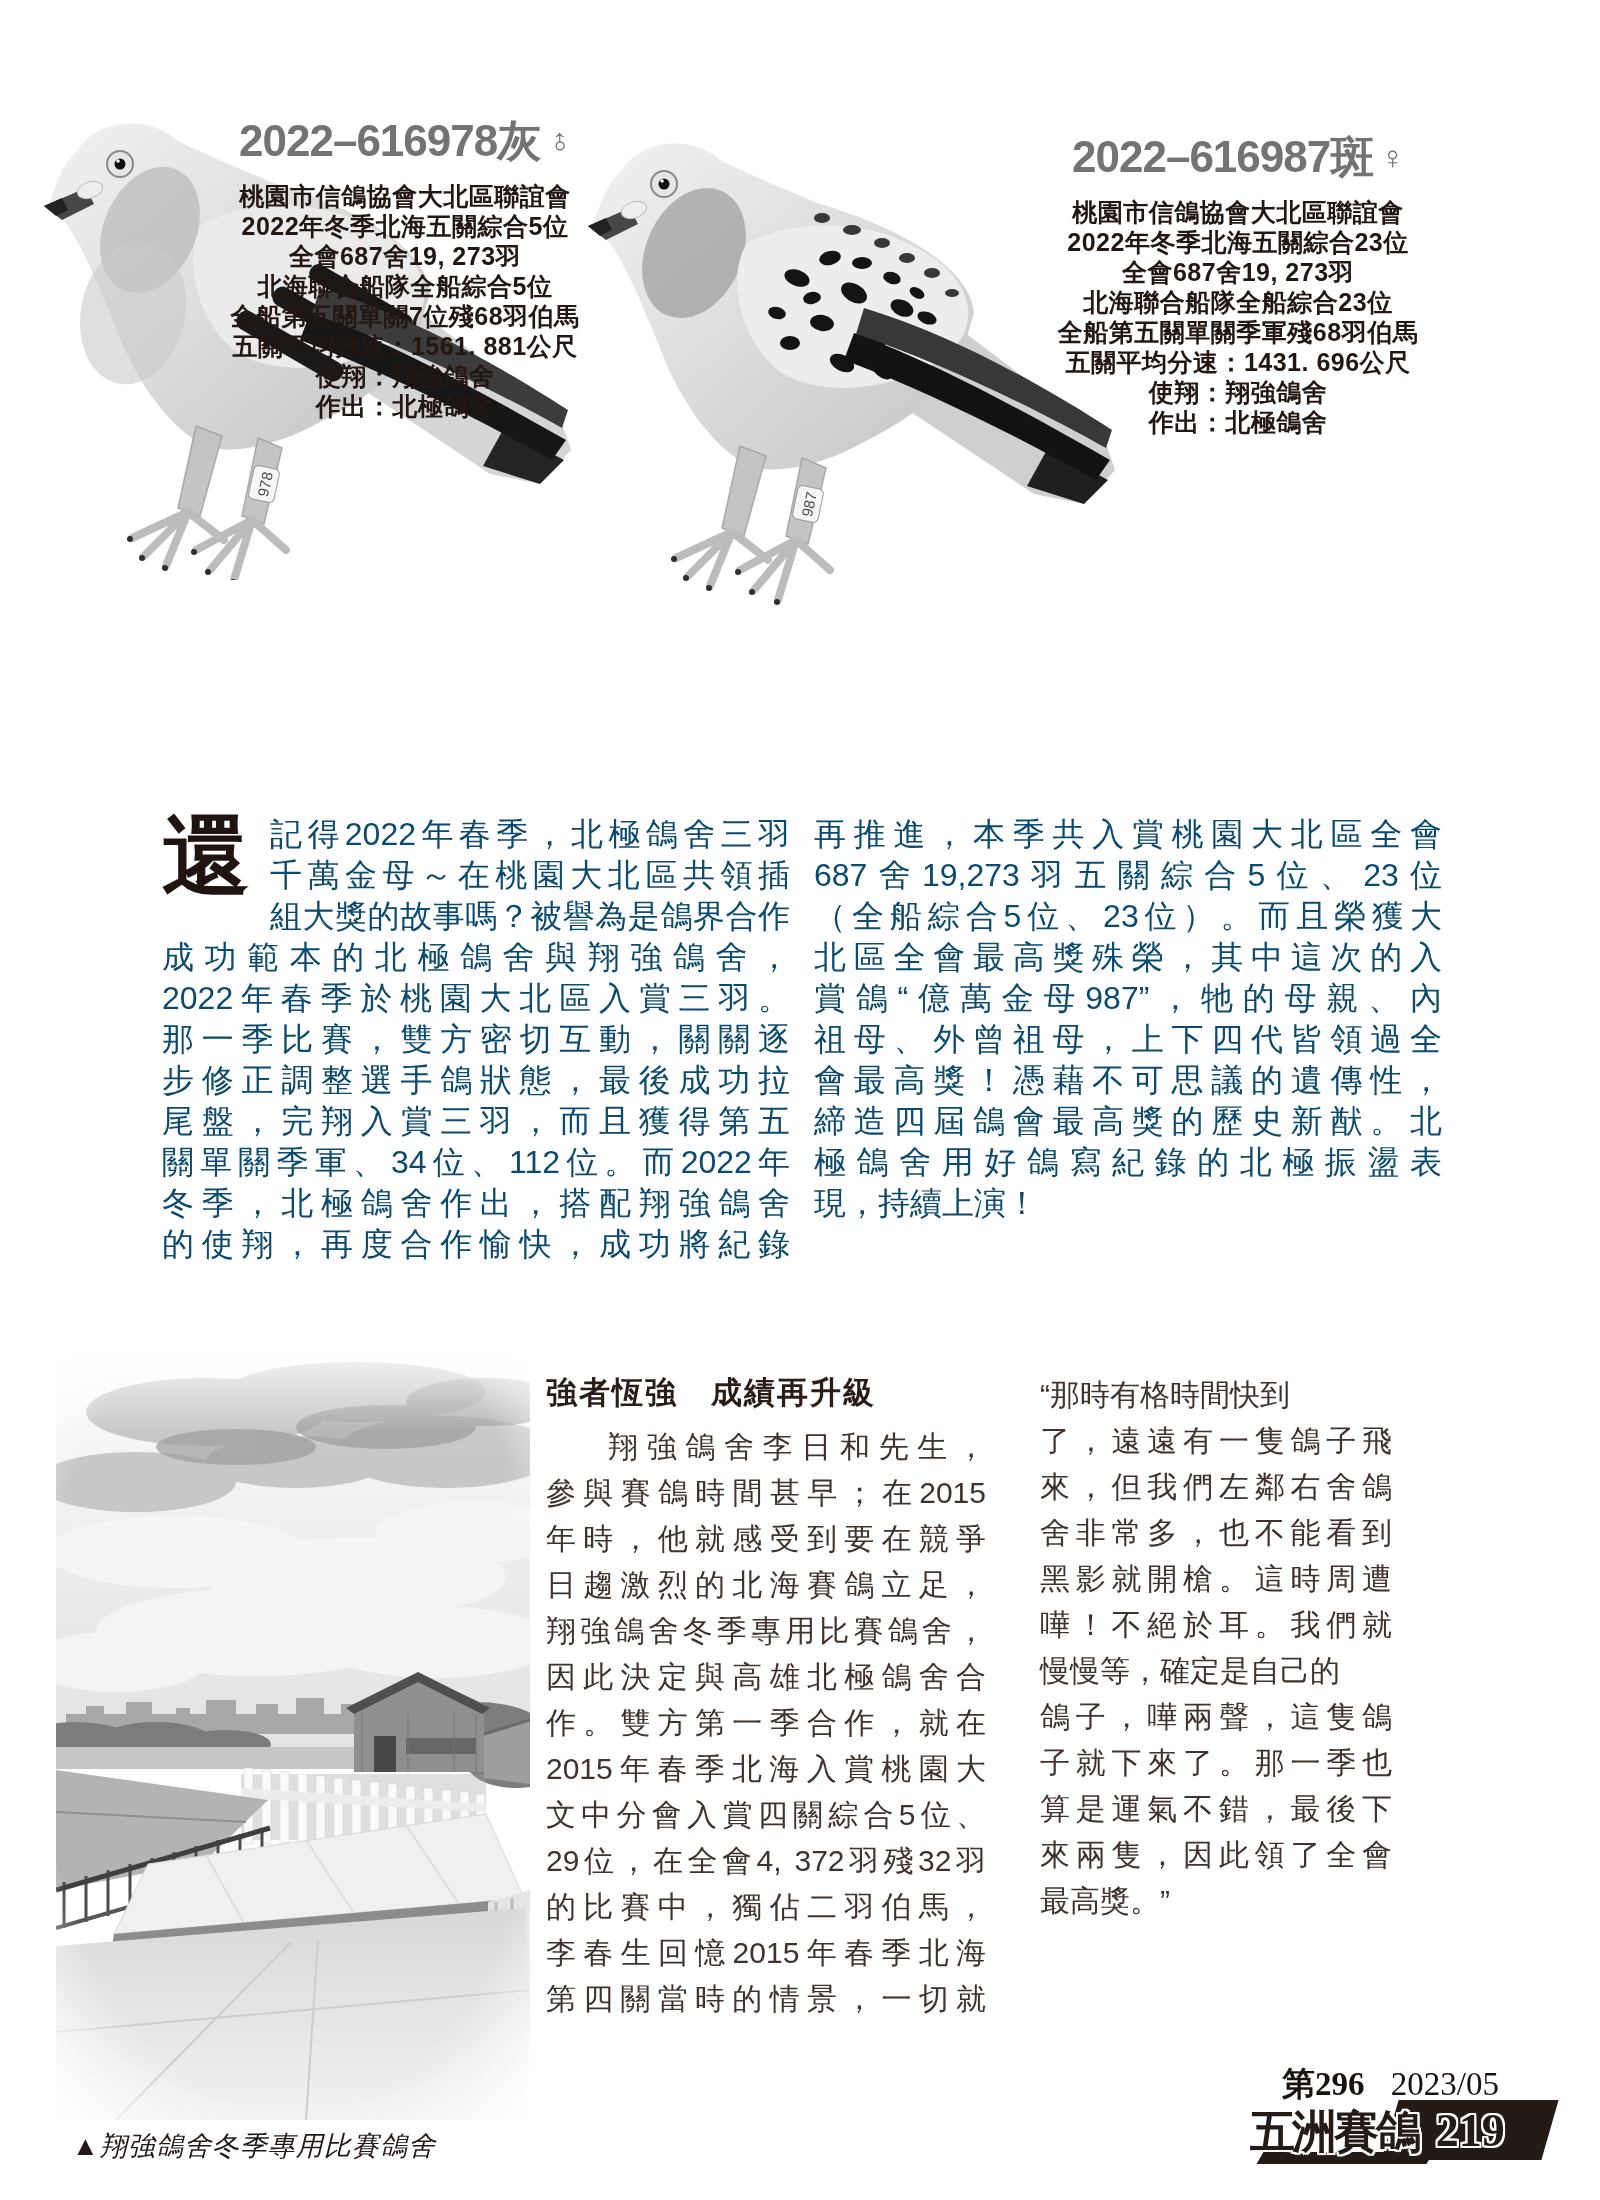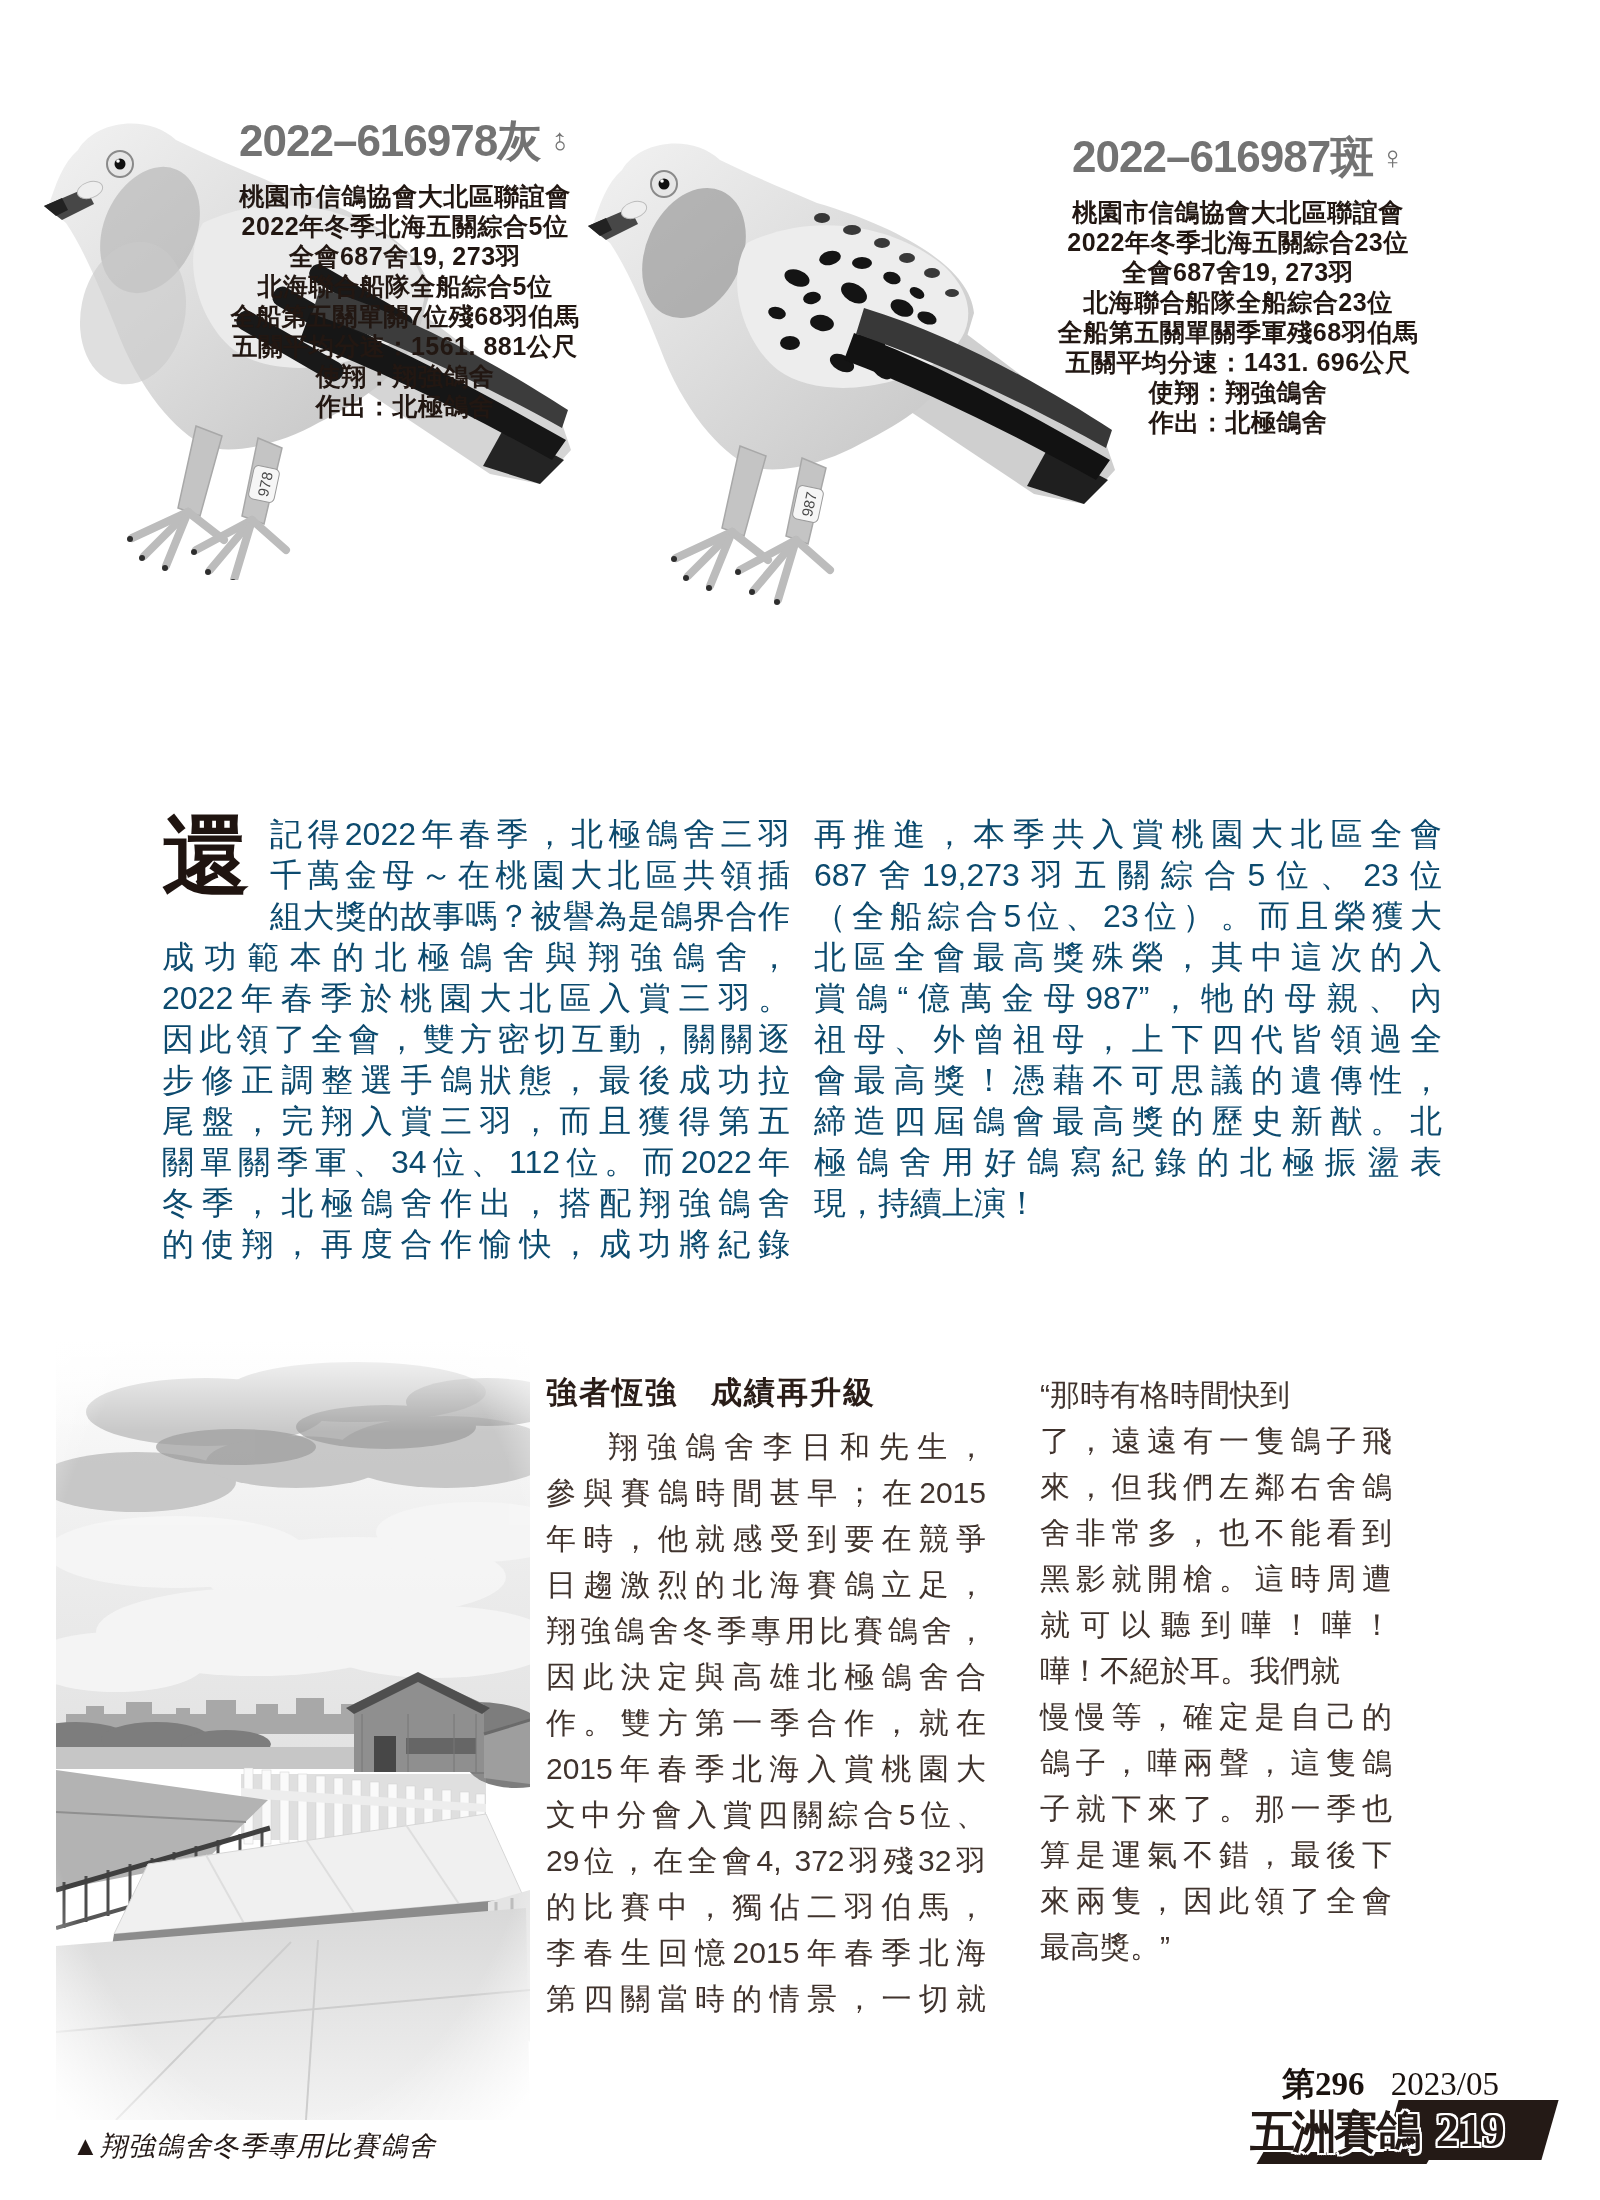--- a/index.html
+++ b/index.html
@@ -288,21 +288,21 @@
       </div>
   </div>
 
   <div class="art-col" id="art1">
     <div class="dropcap">還</div>
   <div class="line">記得2022年春季，北極鴿舍三羽</div>
       <div class="line">千萬金母～在桃園大北區共領插</div>
       <div class="line">組大獎的故事嗎？被譽為是鴿界合作</div>
       <div class="line">成功範本的北極鴿舍與翔強鴿舍，</div>
       <div class="line">2022年春季於桃園大北區入賞三羽。</div>
-      <div class="line">因此領了全會，雙方密切互動，關關逐</div>
+      <div class="line">那一季比賽，雙方密切互動，關關逐</div>
       <div class="line">步修正調整選手鴿狀態，最後成功拉</div>
       <div class="line">尾盤，完翔入賞三羽，而且獲得第五</div>
       <div class="line">關單關季軍、34位、112位。而2022年</div>
       <div class="line">冬季，北極鴿舍作出，搭配翔強鴿舍</div>
       <div class="line">的使翔，再度合作愉快，成功將紀錄</div>
     </div>
   <div class="art-col" id="art2">
       <div class="line">再推進，本季共入賞桃園大北區全會</div>
       <div class="line">687舍19,273羽五關綜合5位、23位</div>
       <div class="line">（全船綜合5位、23位）。而且榮獲大</div>
@@ -470,21 +470,20 @@
       <div class="line">的比賽中，獨佔二羽伯馬，</div>
       <div class="line">李春生回憶2015年春季北海</div>
       <div class="line">第四關當時的情景，一切就</div>
     </div>
   <div class="s2col" id="s2c2">
       <div class="line">“那時有格時間快到</div>
       <div class="line">了，遠遠有一隻鴿子飛</div>
       <div class="line">來，但我們左鄰右舍鴿</div>
       <div class="line">舍非常多，也不能看到</div>
       <div class="line">黑影就開槍。這時周遭</div>
-      <div class="line">就可以聽到嘩！嘩！</div>
       <div class="line">嘩！不絕於耳。我們就</div>
       <div class="line">慢慢等，確定是自己的</div>
       <div class="line">鴿子，嘩兩聲，這隻鴿</div>
       <div class="line">子就下來了。那一季也</div>
       <div class="line">算是運氣不錯，最後下</div>
       <div class="line">來兩隻，因此領了全會</div>
       <div class="line">最高獎。”</div>
     </div>
 
   <div class="issue">

